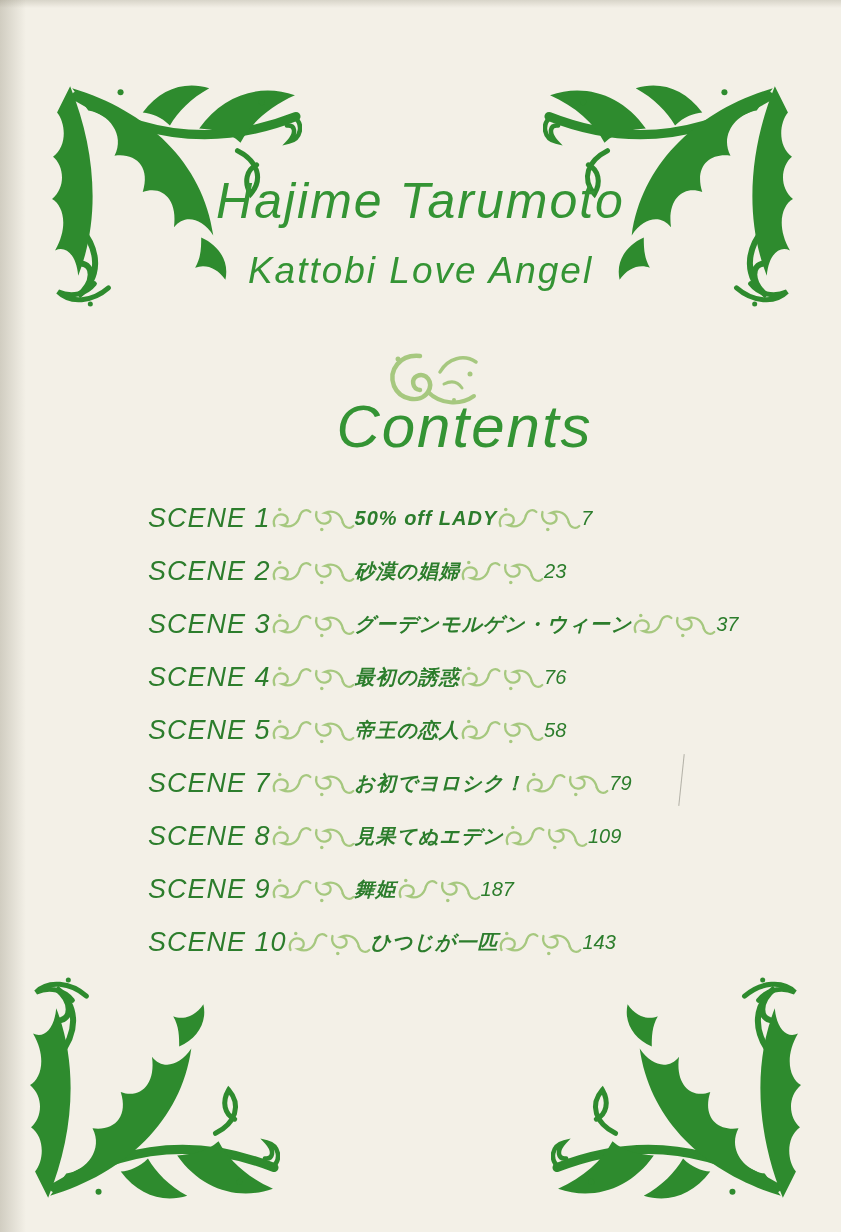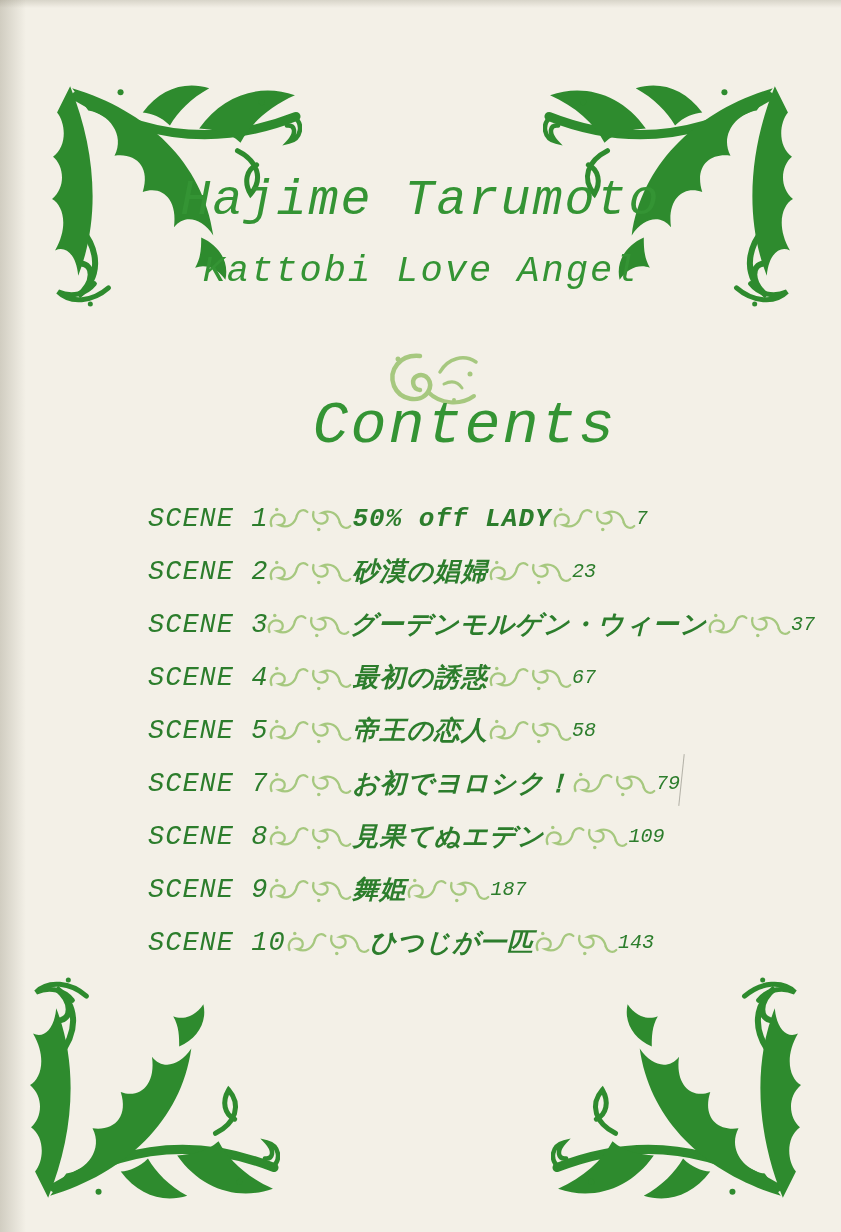--- a/index.html
+++ b/index.html
@@ -6,21 +6,21 @@
     --background:#f3f0e7;
     --leaf:#2e8b2e;
     --text:#2c7d2c;
     --flourish:#a6c87f;
     --script:#349434;
   }
   html,body{margin:0;padding:0;}
   .page{
     position:relative;width:841px;height:1232px;overflow:hidden;
     background:var(--background);
-    font-family:Liberation Mono, monospace;
+    font-family:Liberation Sans, sans-serif;
   }
   .page::before{ 
     content:"";position:absolute;left:0;top:0;bottom:0;width:26px;z-index:5;
     background:linear-gradient(90deg, rgba(120,115,95,.28), rgba(243,240,231,0));
     pointer-events:none;
   }
   .page::after{ 
     content:"";position:absolute;left:0;top:0;right:0;height:8px;z-index:5;
     background:linear-gradient(180deg, rgba(120,115,95,.22), rgba(243,240,231,0));
     pointer-events:none;
@@ -43,21 +43,21 @@
   svg.center-flourish{position:absolute;left:382px;top:346px;width:100px;height:64px;color:var(--flourish);}
 
   .toc{position:absolute;left:148px;top:492px;width:640px;}
   .row{display:flex;align-items:center;height:53px;}
   .scene{
     min-width:118px;font-style:italic;font-size:27px;color:var(--text);
     letter-spacing:1px;white-space:nowrap;
   }
   svg.flourish{width:84px;height:28px;flex:0 0 auto;color:var(--flourish);}
   .title{
-    font-size:26px;font-weight:bold;font-style:italic;color:var(--text);
+    font-size:20px;font-weight:bold;font-style:italic;color:var(--text);
     white-space:nowrap;letter-spacing:1px;
   }
   .pagenum{font-size:20px;font-style:italic;color:var(--text);}
 
   .crease{
     position:absolute;left:681px;top:754px;width:1px;height:52px;
     background:rgba(60,60,50,.35);transform:rotate(6deg);
   }
 </style>
 </head>
@@ -170,21 +170,21 @@
 
     <div class="row">
       <span class="scene">SCENE 4</span>
       <svg class="flourish" viewBox="0 0 96 32">
           <use href="#row-flourish"></use>
         </svg>
       <span class="title">最初の誘惑</span>
       <svg class="flourish" viewBox="0 0 96 32">
           <use href="#row-flourish"></use>
         </svg>
-      <span class="pagenum">67</span>
+      <span class="pagenum">76</span>
     </div>
 
     <div class="row">
       <span class="scene">SCENE 5</span>
       <svg class="flourish" viewBox="0 0 96 32">
           <use href="#row-flourish"></use>
         </svg>
       <span class="title">帝王の恋人</span>
       <svg class="flourish" viewBox="0 0 96 32">
           <use href="#row-flourish"></use>

